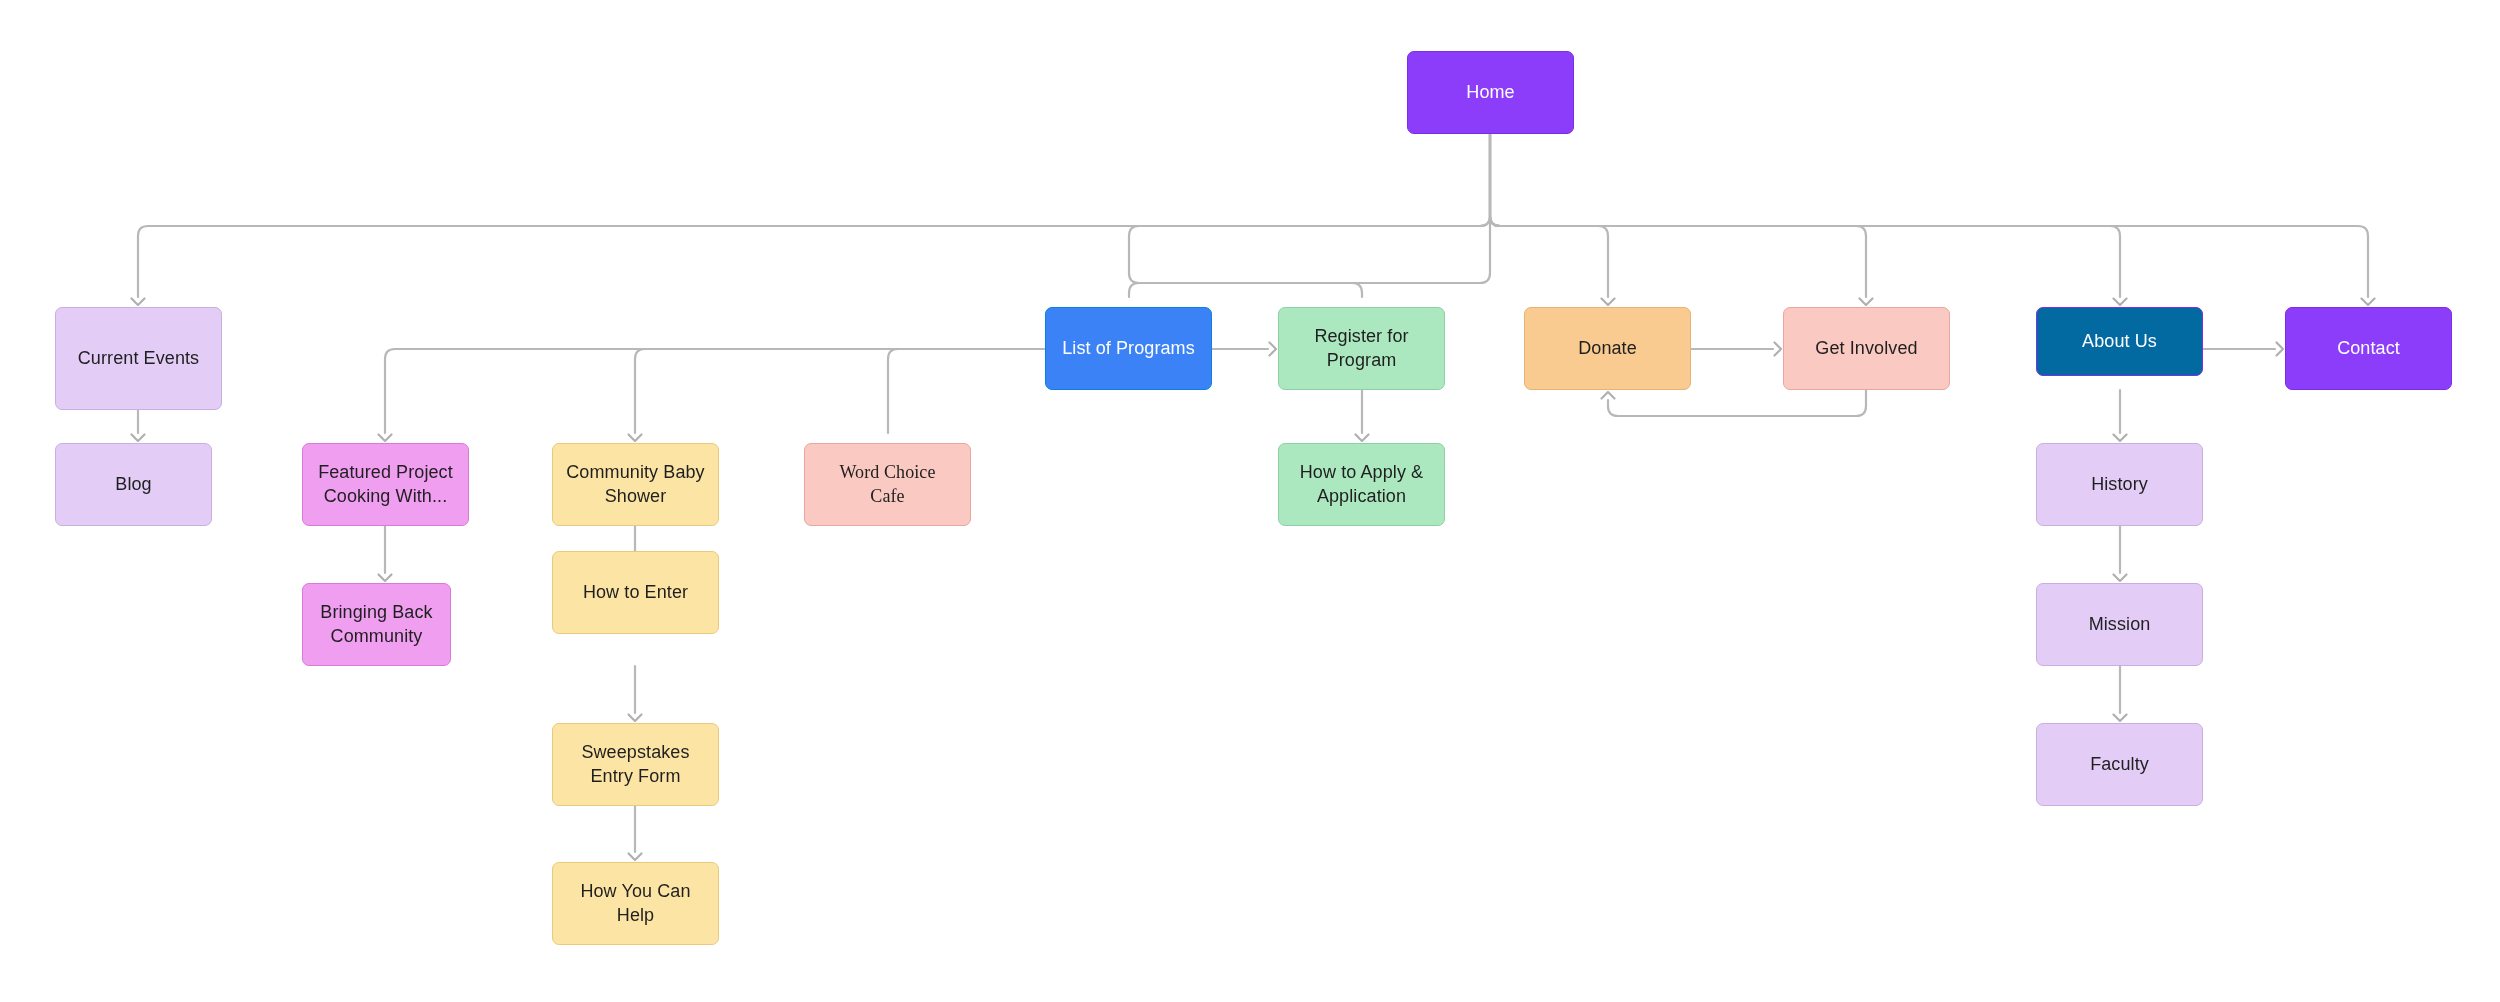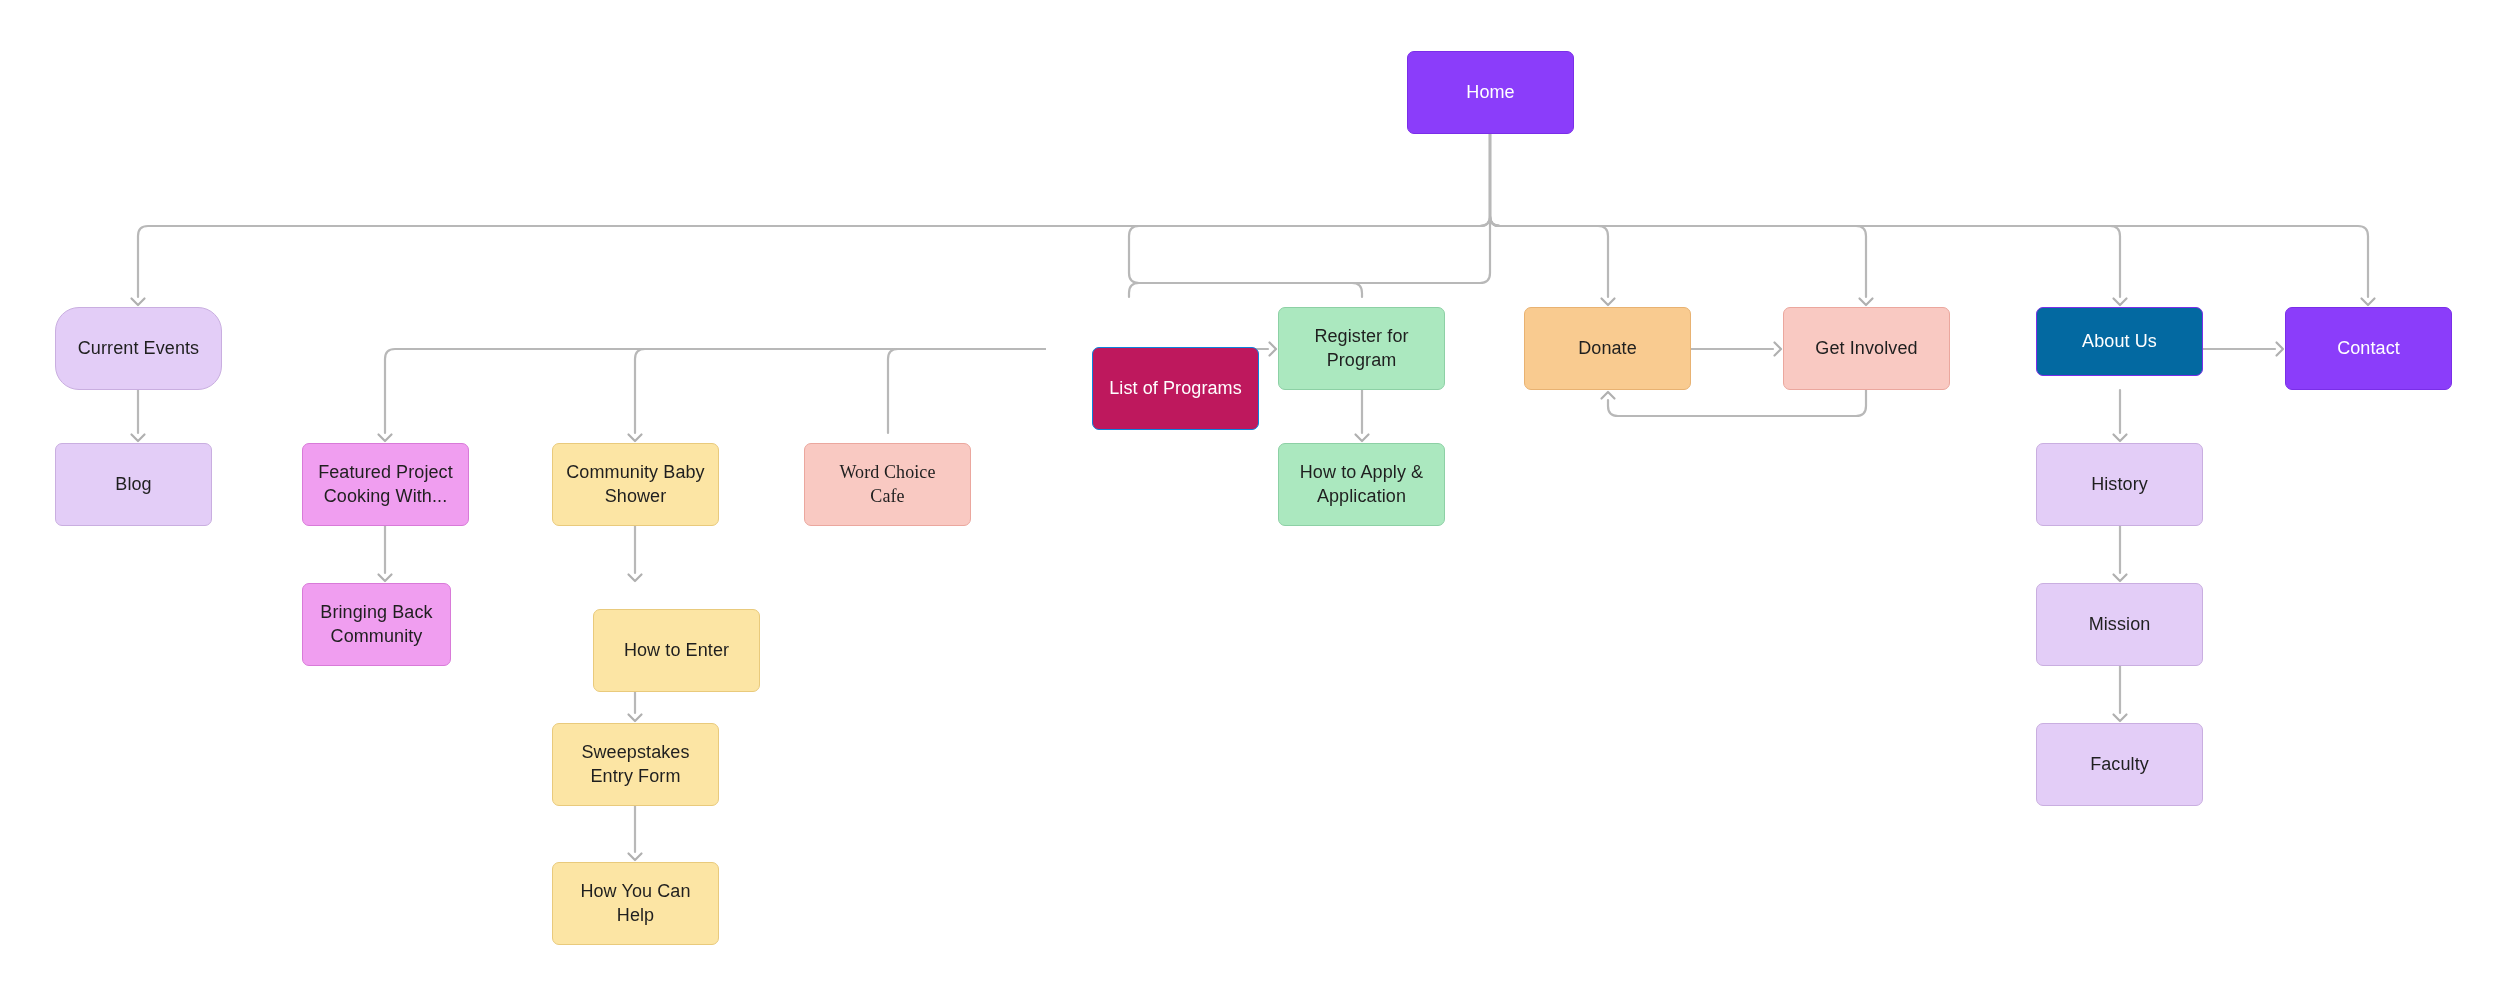--- a/index.html
+++ b/index.html
@@ -109,54 +109,54 @@
       <polyline points="2113.5,434.5 2120,441 2126.5,434.5" class="arrowhead"></polyline>
       <path d="M 2120 526 L 2120 573" stroke="#b8b8b8"></path>
       <polyline points="2113.5,574.5 2120,581 2126.5,574.5" class="arrowhead"></polyline>
       <path d="M 2120 666 L 2120 713" stroke="#b8b8b8"></path>
       <polyline points="2113.5,714.5 2120,721 2126.5,714.5" class="arrowhead"></polyline>
     </svg>
   <div id="node-layer">
       <div class="node" style="left: 1407px; top: 51px; width: 167px; height: 83px; background: rgb(139, 61, 250); border-color: rgb(122, 46, 232); color: rgb(255, 255, 255);">
         <span class="label">Home</span>
       </div>
-      <div class="node" style="left: 55px; top: 307px; width: 167px; height: 83px; background: rgb(227, 205, 247); border-color: rgb(201, 174, 224); color: rgb(31, 31, 31); border-radius: 24px;">
+      <div class="node" style="left: 55px; top: 307px; width: 167px; height: 103px; background: rgb(227, 205, 247); border-color: rgb(201, 174, 224); color: rgb(31, 31, 31);">
         <span class="label">Current Events</span>
       </div>
       <div class="node" style="left: 55px; top: 443px; width: 157px; height: 83px; background: rgb(227, 205, 247); border-color: rgb(201, 174, 224); color: rgb(31, 31, 31);">
         <span class="label">Blog</span>
       </div>
       <div class="node" style="left: 302px; top: 443px; width: 167px; height: 83px; background: rgb(240, 158, 240); border-color: rgb(216, 122, 216); color: rgb(31, 31, 31);">
         <span class="label">Featured Project
 Cooking With...</span>
       </div>
       <div class="node" style="left: 302px; top: 583px; width: 149px; height: 83px; background: rgb(240, 158, 240); border-color: rgb(216, 122, 216); color: rgb(31, 31, 31);">
         <span class="label">Bringing Back
 Community</span>
       </div>
       <div class="node" style="left: 552px; top: 443px; width: 167px; height: 83px; background: rgb(252, 229, 164); border-color: rgb(233, 202, 124); color: rgb(31, 31, 31);">
         <span class="label">Community Baby
 Shower</span>
       </div>
-      <div class="node" style="left: 552px; top: 609px; width: 167px; height: 83px; background: rgb(252, 229, 164); border-color: rgb(233, 202, 124); color: rgb(31, 31, 31); margin-left: 41px;">
+      <div class="node" style="left: 552px; top: 551px; width: 167px; height: 83px; background: rgb(252, 229, 164); border-color: rgb(233, 202, 124); color: rgb(31, 31, 31);">
         <span class="label">How to Enter</span>
       </div>
       <div class="node" style="left: 552px; top: 723px; width: 167px; height: 83px; background: rgb(252, 229, 164); border-color: rgb(233, 202, 124); color: rgb(31, 31, 31);">
         <span class="label">Sweepstakes
 Entry Form</span>
       </div>
       <div class="node" style="left: 552px; top: 862px; width: 167px; height: 83px; background: rgb(252, 229, 164); border-color: rgb(233, 202, 124); color: rgb(31, 31, 31);">
         <span class="label">How You Can
 Help</span>
       </div>
       <div class="node" style="left: 804px; top: 443px; width: 167px; height: 83px; background: rgb(249, 201, 194); border-color: rgb(235, 167, 158); color: rgb(31, 31, 31); font-family: Liberation Serif, serif;">
         <span class="label">Word Choice
 Cafe</span>
       </div>
-      <div class="node" style="left: 1092px; top: 307px; width: 167px; height: 83px; background: #be185d; border-color: rgb(11, 130, 220); color: rgb(255, 255, 255); margin-top: 40px;">
+      <div class="node" style="left: 1045px; top: 307px; width: 167px; height: 83px; background: #3b82f6; border-color: rgb(11, 130, 220); color: rgb(255, 255, 255);">
         <span class="label">List of Programs</span>
       </div>
       <div class="node" style="left: 1278px; top: 307px; width: 167px; height: 83px; background: rgb(171, 232, 191); border-color: rgb(141, 208, 165); color: rgb(31, 31, 31);">
         <span class="label">Register for
 Program</span>
       </div>
       <div class="node" style="left: 1278px; top: 443px; width: 167px; height: 83px; background: rgb(171, 232, 191); border-color: rgb(141, 208, 165); color: rgb(31, 31, 31);">
         <span class="label">How to Apply &amp;
 Application</span>
       </div>

